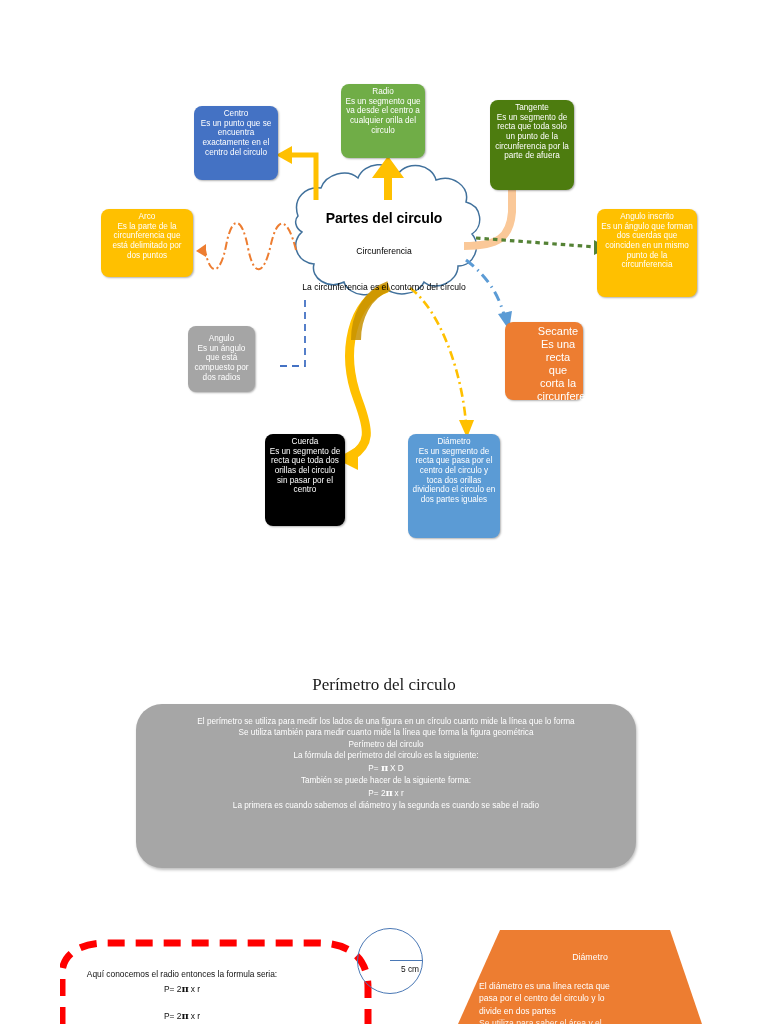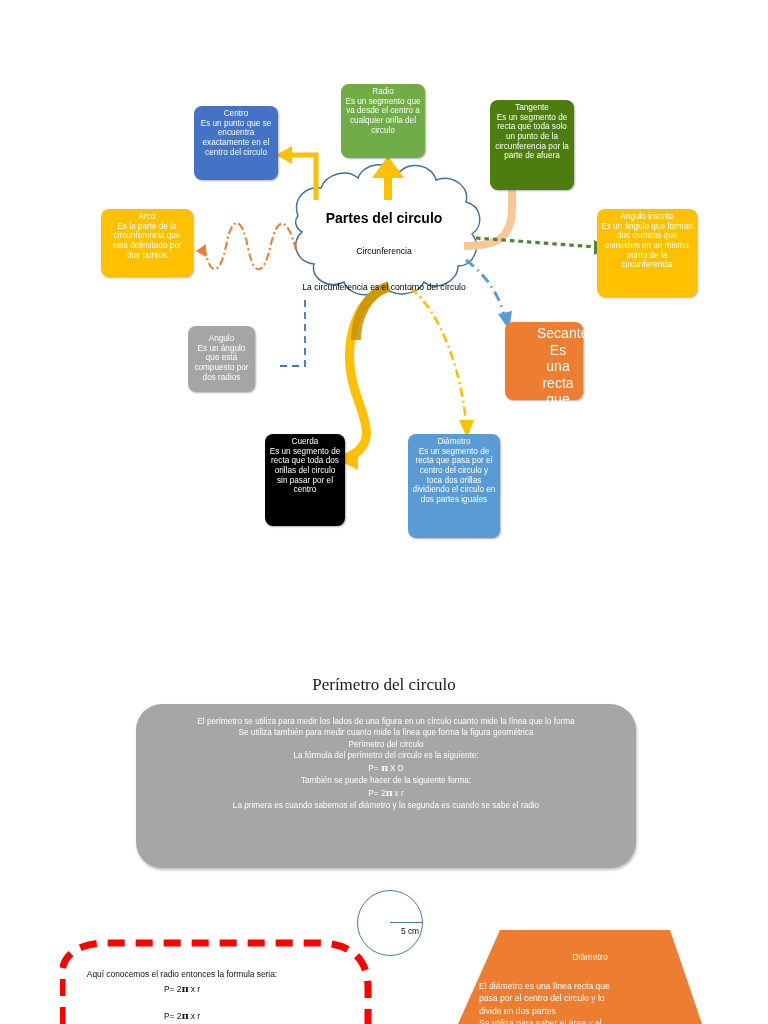--- a/index.html
+++ b/index.html
@@ -182,21 +182,21 @@
     <div class="node" style="left:597px;top:209px;width:100px;height:88px;background:#FFC000;font-size:8.2px;">
       <span class="t">Angulo inscrito</span>
       <span class="d">Es un ángulo que forman dos cuerdas que coinciden en un mismo punto de la circunferencia</span>
     </div>
 
     <div class="node" style="left:188px;top:326px;width:67px;height:66px;background:#A5A5A5;font-size:8.2px;padding-top:8px;">
       <span class="t">Angulo</span>
       <span class="d">Es un ángulo que está compuesto por dos radios</span>
     </div>
 
-    <div class="node" style="left:505px;top:322px;width:78px;height:78px;background:#ED7D31;font-size:14px;padding-left:32px;">
+    <div class="node" style="left:505px;top:322px;width:78px;height:78px;background:#ED7D31;font-size:11px;padding-left:32px;">
       <span class="t">Secante</span>
       <span class="d">Es una recta que corta la circunferencia en dos puntos</span>
     </div>
 
     <div class="node" style="left:265px;top:434px;width:80px;height:92px;background:#000000;font-size:8.2px;">
       <span class="t">Cuerda</span>
       <span class="d">Es un segmento de recta que toda dos orillas del circulo sin pasar por el centro</span>
     </div>
 
     <div class="node" style="left:408px;top:434px;width:92px;height:104px;background:#5B9BD5;font-size:8.2px;">
@@ -211,21 +211,21 @@
     <p>El perímetro se utiliza para medir los lados de una figura en un círculo cuanto mide la línea que lo forma</p>
     <p>Se utiliza también para medir cuanto mide la línea que forma la figura geométrica</p>
     <p>Perímetro del circulo</p>
     <p>La fórmula del perímetro del circulo es la siguiente:</p>
     <p>P= <span class="pi">π</span> X D</p>
     <p>También se puede hacer de la siguiente forma:</p>
     <p>P= 2<span class="pi">π</span> x r</p>
     <p>La primera es cuando sabemos el diámetro y la segunda es cuando se sabe el radio</p>
   </div>
 
-  <div class="circle-fig" style="left:357px;top:890px;width:68px;height:68px;">
+  <div class="circle-fig" style="left:357px;top:928px;width:68px;height:68px;">
     <div class="c"></div>
     <div class="rline"></div>
     <div class="clabel">5 cm</div>
   </div>
 
   <svg class="red-shape" style="left:60px;top:930px;width:330px;height:94px;" viewBox="0 0 330 94">
     <path d="M2 94 L2 44 C 2 24, 20 13, 46 13 L258 13 C 292 13, 308 30, 308 58 L308 94" fill="none" stroke="#FF0000" stroke-width="7" stroke-dasharray="17 11" stroke-linecap="butt"></path>
   </svg>
 
   <div class="red-text" style="left:82px;top:968px;width:200px;">

